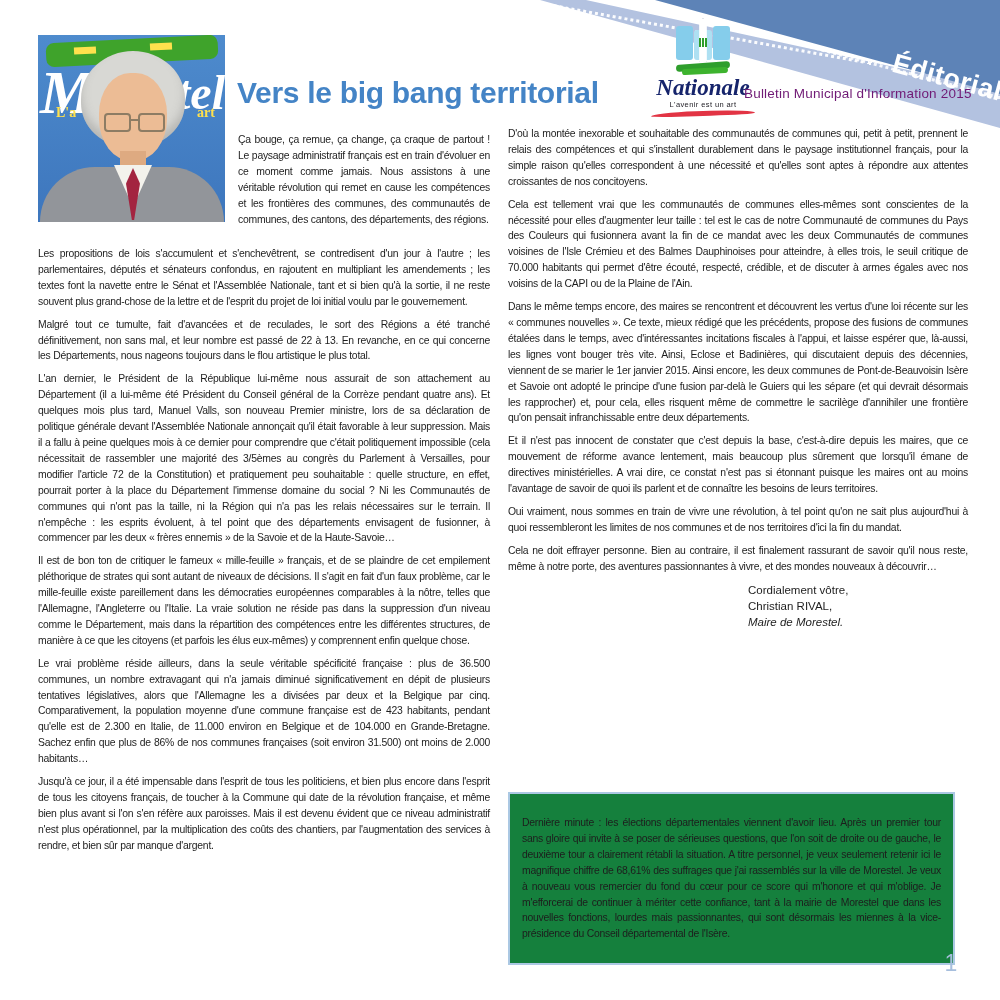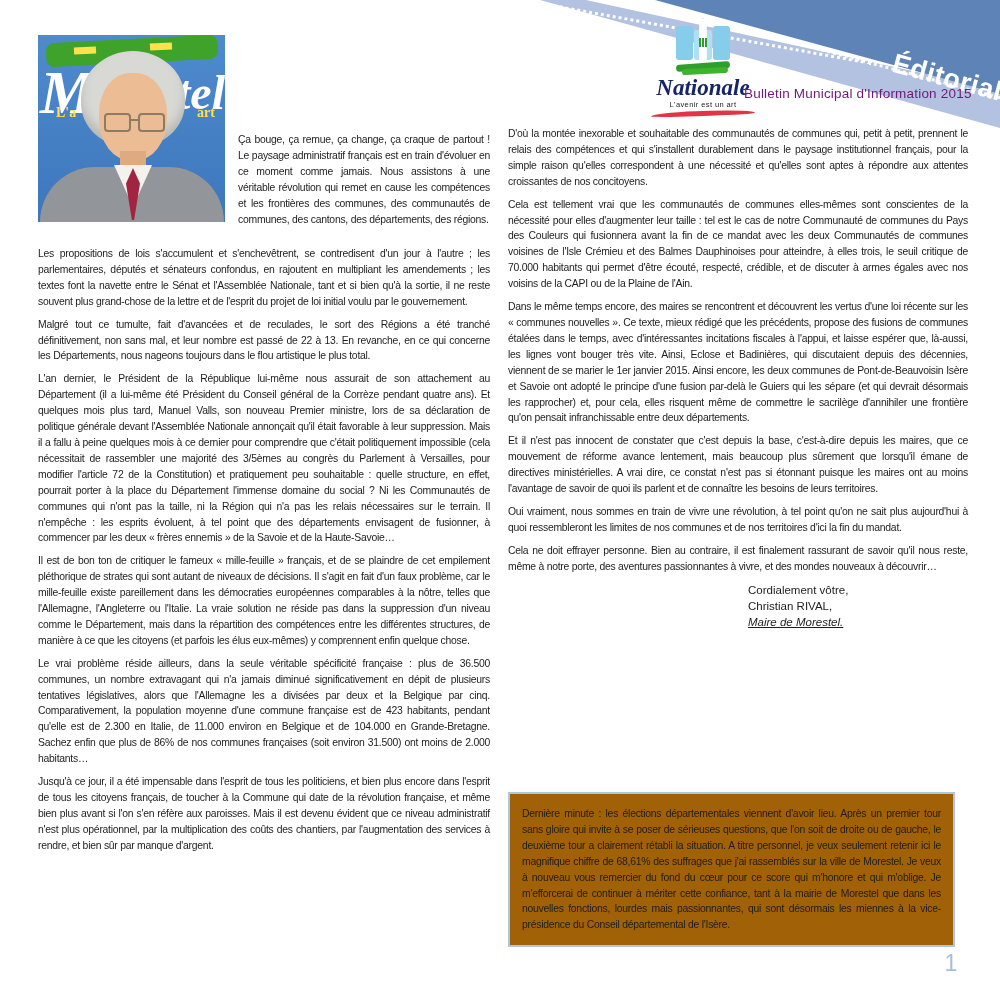--- a/index.html
+++ b/index.html
@@ -72,26 +72,26 @@
 
   
   .title { position:absolute; left:237px; top:56px; font-size:30px; font-weight:bold;
            color:#4484c6; letter-spacing:-.3px; }
   .para { font-size:10.4px; letter-spacing:-.25px; line-height:15.9px; text-align:justify;
           color:#1d1d1d; margin:0 0 7px 0; }
   .intro      { position:absolute; left:238px; top:132px; width:252px; }
   .col-left   { position:absolute; left:38px;  top:246px; width:452px; }
   .col-right  { position:absolute; left:508px; top:126px; width:460px; }
   .signature  { margin-top:5px; padding-left:240px; font-size:11.5px; line-height:16px; color:#1d1d1d; }
-  .sig-role   { font-style:italic;text-decoration:underline; }
+  .sig-role   { font-style:italic; }
   .sig-name   { }
 
   
   .box { position:absolute; left:508px; top:792px; width:447px; box-sizing:border-box;
-         border:2px solid #abc8e3; background:#a16207; padding:12px 12px; }
+         border:2px solid #abc8e3; background:#15803d; padding:21px 12px; }
   .box .para { margin:0; }
 
   .page-num { position:absolute; left:936px; top:950px; width:30px; text-align:center;
               color:#a6bedd; font-size:23px; }
 </style>
 </head>
 <body>
 
 <div class="page">
 
@@ -130,20 +130,21 @@
     <div class="ph-lens ph-lens-l"></div>
     <div class="ph-lens ph-lens-r"></div>
     <div class="ph-bridge"></div>
     <div class="ph-mouth"></div>
     <div class="ph-neck"></div>
     <div class="ph-suit"></div>
     <div class="ph-shirt"></div>
     <div class="ph-tie"></div>
   </div>
 
+  <h1 class="title">Vers le big bang territorial</h1>
 
   <div class="intro">
     <p class="para">Ça bouge, ça remue, ça change, ça craque de partout ! Le paysage administratif français est en train d'évoluer en ce moment comme jamais. Nous assistons à une véritable révolution qui remet en cause les compétences et les frontières des communes, des communautés de communes, des cantons, des départements, des régions.</p>
   </div>
 
   <div class="col-left">
     <p class="para">Les propositions de lois s'accumulent et s'enchevêtrent, se contredisent d'un jour à l'autre ; les parlementaires, députés et sénateurs confondus, en rajoutent en multipliant les amendements ; les textes font la navette entre le Sénat et l'Assemblée Nationale, tant et si bien qu'à la sortie, il ne reste souvent plus grand-chose de la lettre et de l'esprit du projet de loi initial voulu par le gouvernement.</p>
     <p class="para">Malgré tout ce tumulte, fait d'avancées et de reculades, le sort des Régions a été tranché définitivement, non sans mal, et leur nombre est passé de 22 à 13. En revanche, en ce qui concerne les Départements, nous nageons toujours dans le flou artistique le plus total.</p>
     <p class="para">L'an dernier, le Président de la République lui-même nous assurait de son attachement au Département (il a lui-même été Président du Conseil général de la Corrèze pendant quatre ans). Et quelques mois plus tard, Manuel Valls, son nouveau Premier ministre, lors de sa déclaration de politique générale devant l'Assemblée Nationale annonçait qu'il était favorable à leur suppression. Mais il a fallu à peine quelques mois à ce dernier pour comprendre que c'était politiquement impossible (cela nécessitait de rassembler une majorité des 3/5èmes au congrès du Parlement à Versailles, pour modifier l'article 72 de la Constitution) et pratiquement peu souhaitable : quelle structure, en effet, pourrait porter à la place du Département l'immense domaine du social ? Ni les Communautés de communes qui n'ont pas la taille, ni la Région qui n'a pas les relais nécessaires sur le terrain. Il n'empêche : les esprits évoluent, à tel point que des départements envisagent de fusionner, à commencer par les deux « frères ennemis » de la Savoie et de la Haute-Savoie…</p>
     <p class="para">Il est de bon ton de critiquer le fameux « mille-feuille » français, et de se plaindre de cet empilement pléthorique de strates qui sont autant de niveaux de décisions. Il s'agit en fait d'un faux problème, car le mille-feuille existe pareillement dans les démocraties européennes comparables à la nôtre, telles que l'Allemagne, l'Angleterre ou l'Italie. La vraie solution ne réside pas dans la suppression d'un niveau comme le Département, mais dans la répartition des compétences entre les différentes structures, de manière à ce que les citoyens (et parfois les élus eux-mêmes) y comprennent enfin quelque chose.</p>

